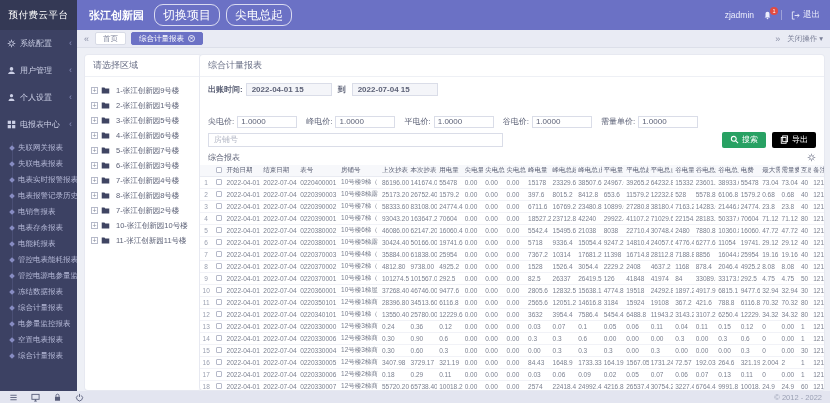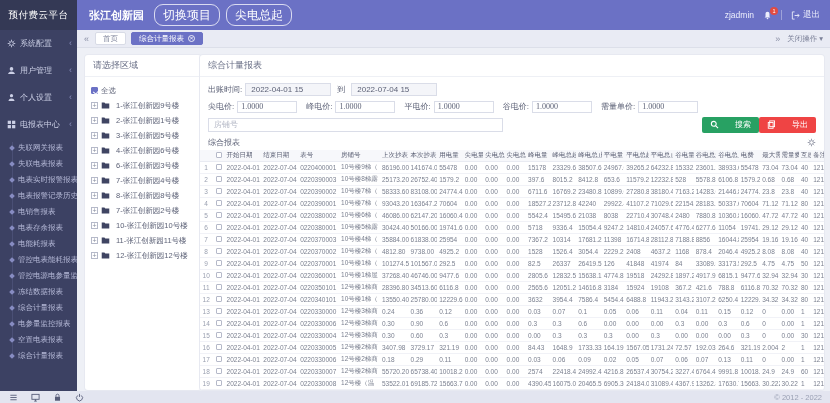--- a/index.html
+++ b/index.html
@@ -53,31 +53,31 @@
   .cb{width:7px;height:7px;border:1px solid #b5b9c9;border-radius:1px;background:#fff;flex:0 0 7px;cursor:pointer;}
   .cb.checked{background:#6b71c5;border-color:#6b71c5;position:relative;}
   .cb.checked::after{content:"";position:absolute;left:1.5px;top:0.5px;width:2.5px;height:4px;border:solid #fff;border-width:0 1px 1px 0;transform:rotate(40deg);}
   .trow .flbl{margin-left:3px;overflow:hidden;}
   .trow .fold{margin-right:3px;flex:0 0 9px;color:#3f4462;display:flex;}
 
   
   .main-panel{position:absolute;left:123px;top:7px;right:6px;bottom:1px;background:#fff;border-radius:3px;box-shadow:0 0 0 1px #e7e9f1;overflow:hidden;}
   .filters{padding:4px 8px 0;}
   .frow{display:flex;align-items:center;}
-  .frow.ra{height:16px;margin-bottom:2px;}
+  .frow.ra{height:16px;margin-bottom:17px;font-weight:bold;}
   .frow.rb{height:15px;margin-bottom:2px;}
   .frow.rc{height:17px;margin-bottom:1px;}
   .flabel{font-size:8px;color:#5d6277;margin-right:3px;white-space:nowrap;}
   .datebox{width:86px;height:13px;background:#f4f5f9;border:1px solid #dadde8;font-size:8px;color:#5d6277;display:flex;align-items:center;padding-left:5px;margin-right:6px;cursor:pointer;}
-  .pinput{width:60px;height:12px;border:1px solid #dadde8;font-size:8px;color:#5d6277;padding:0 3px;margin-right:9px;outline:none;font-family:Liberation Serif, serif;}
+  .pinput{width:60px;height:12px;border:1px solid #dadde8;font-size:8px;color:#5d6277;padding:0 3px;margin-right:9px;outline:none;}
   .roominput{width:295px;height:14px;border:1px solid #dadde8;font-size:8px;padding:0 5px;color:#5d6277;outline:none;}
   .roominput::placeholder{color:#b4b8c6;}
-  .btn{display:flex;align-items:center;gap:16px;color:#fff;font-size:8px;padding:2.5px 8px;border-radius:2px;cursor:pointer;border:none;white-space:nowrap;}
+  .btn{display:flex;align-items:center;gap:3px;color:#fff;font-size:8px;padding:2.5px 8px;border-radius:2px;cursor:pointer;border:none;white-space:nowrap;}
   .btn.search{background:#28a163;margin-left:auto;}
-  .btn.export{background:#ef4444;margin-left:0;align-items:center;}
+  .btn.export{background:#000000;margin-left:6px;align-items:center;}
   .section-row{display:flex;align-items:center;padding:3px 8px 2px;font-size:8px;color:#5d6277;}
   .gear-right{margin-left:auto;color:#8b8f9f;cursor:pointer;display:flex;}
 
   
   .tblwrap{overflow:hidden;}
   table{border-collapse:collapse;table-layout:fixed;width:640px;}
   th{font-size:6.5px;color:#565b70;font-weight:normal;background:#f7f8fb;height:11px;text-align:left;padding:0 0 0 2px;white-space:nowrap;overflow:hidden;border-bottom:1px solid #e9ebf2;}
   td{font-size:6.5px;color:#7b8090;height:12px;padding:0 0 0 2px;white-space:nowrap;overflow:hidden;border-bottom:1px solid #f1f2f7;}
   td.no{color:#9aa0b0;text-align:center;padding:0;}
   .cellcb{display:flex;justify-content:center;}
@@ -243,24 +243,20 @@
         <span><span>关闭操作</span> <span>▾</span></span>
       </span>
     </div>
 
     <div class="content">
 
       <div class="tree-panel">
         <div class="panel-head">请选择区域</div>
         <div class="tree-body" id="treebody">
             <div class="trow">
-              <span class="cb checked"></span>
-              <span class="flbl">全选</span>
-            </div>
-            <div class="trow">
               <span class="expander">+</span>
               <span class="ic fold">
                 <svg viewBox="0 0 10 10">
                   <path d="M.8 1.8h3l1 1.1h4.4v5.3H.8z" fill="currentColor"></path>
                 </svg>
               </span>
               <span class="flbl">1-张江创新园9号楼</span>
             </div>
             <div class="trow">
               <span class="expander">+</span>
@@ -281,20 +277,29 @@
               <span class="flbl">3-张江创新园5号楼</span>
             </div>
             <div class="trow">
               <span class="expander">+</span>
               <span class="ic fold">
                 <svg viewBox="0 0 10 10">
                   <path d="M.8 1.8h3l1 1.1h4.4v5.3H.8z" fill="currentColor"></path>
                 </svg>
               </span>
               <span class="flbl">4-张江创新园6号楼</span>
+            </div>
+            <div class="trow">
+              <span class="expander">+</span>
+              <span class="ic fold">
+                <svg viewBox="0 0 10 10">
+                  <path d="M.8 1.8h3l1 1.1h4.4v5.3H.8z" fill="currentColor"></path>
+                </svg>
+              </span>
+              <span class="flbl">5-张江创新园7号楼</span>
             </div>
             <div class="trow">
               <span class="expander">+</span>
               <span class="ic fold">
                 <svg viewBox="0 0 10 10">
                   <path d="M.8 1.8h3l1 1.1h4.4v5.3H.8z" fill="currentColor"></path>
                 </svg>
               </span>
               <span class="flbl">6-张江创新园3号楼</span>
             </div>
@@ -336,29 +341,20 @@
             </div>
             <div class="trow">
               <span class="expander">+</span>
               <span class="ic fold">
                 <svg viewBox="0 0 10 10">
                   <path d="M.8 1.8h3l1 1.1h4.4v5.3H.8z" fill="currentColor"></path>
                 </svg>
               </span>
               <span class="flbl">11-张江创新园11号楼</span>
             </div>
-            <div class="trow">
-              <span class="expander">+</span>
-              <span class="ic fold">
-                <svg viewBox="0 0 10 10">
-                  <path d="M.8 1.8h3l1 1.1h4.4v5.3H.8z" fill="currentColor"></path>
-                </svg>
-              </span>
-              <span class="flbl">12-张江创新园12号楼</span>
-            </div>
           </div>
       </div>
 
       <div class="main-panel">
         <div class="panel-head">综合计量报表</div>
         <div class="filters">
           <div class="frow ra">
             <span class="flabel">出账时间:</span>
             <span class="datebox">2022-04-01 15</span>
             <span class="to" style="font-size:8px;color:#5d6277;margin-right:6px;">到</span>

